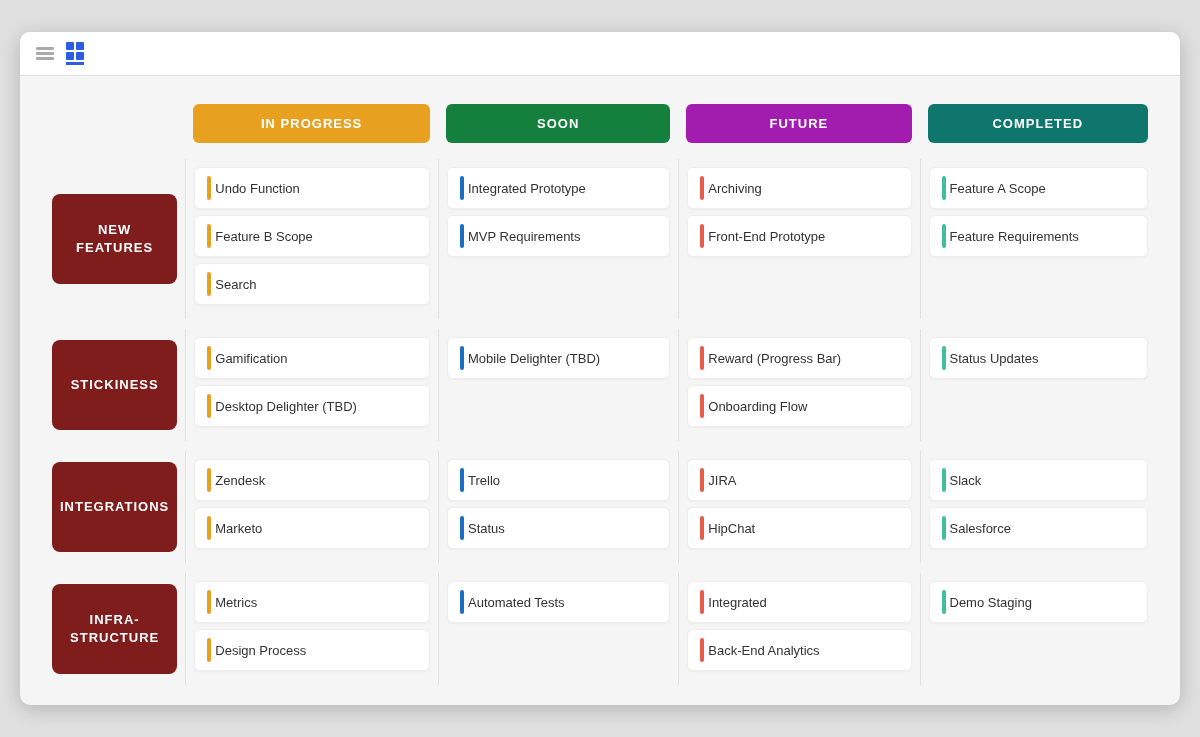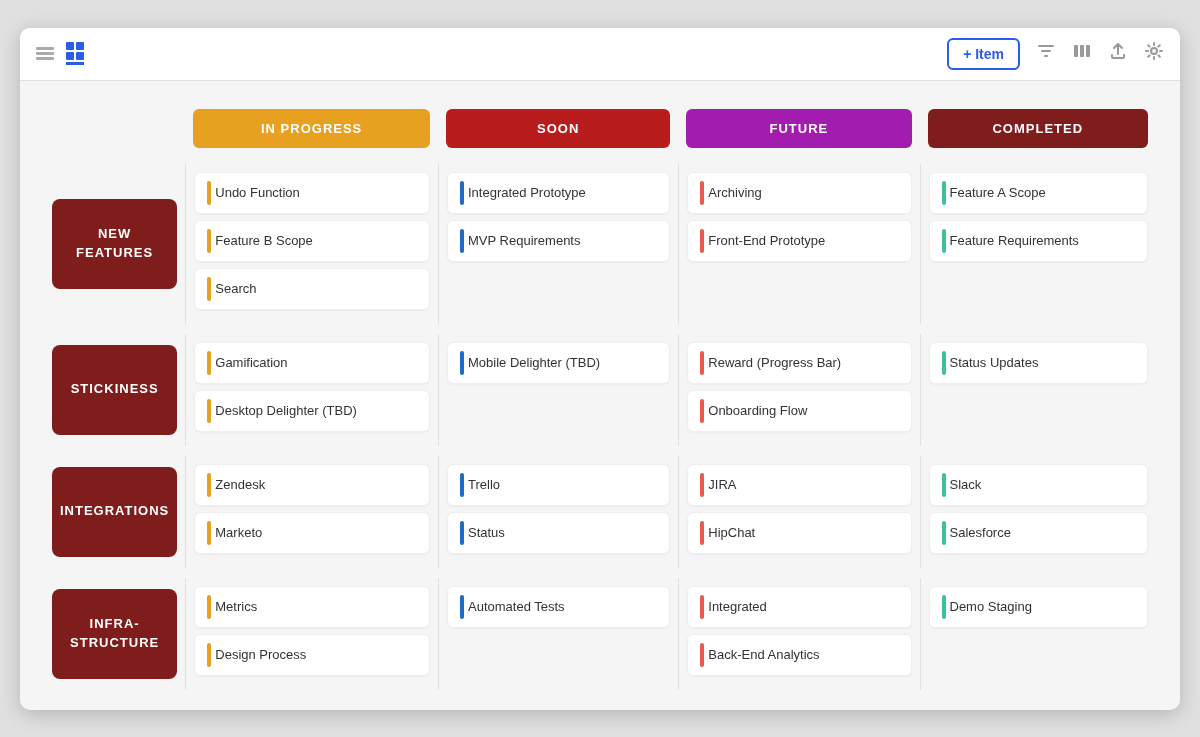--- a/index.html
+++ b/index.html
@@ -106,23 +106,23 @@
       font-size: 13px;
       letter-spacing: 1px;
       border-radius: 6px;
       text-transform: uppercase;
     }
     .col-row-label {
       width: 130px;
       min-width: 130px;
     }
     .col-in-progress { background: #e8a020; }
-    .col-soon { background: #b91c1c; }
+    .col-soon { background: #15803d; }
     .col-future { background: #a21caf; }
-    .col-completed { background: #7f1d1d; }
+    .col-completed { background: #0f766e; }
     .row-label-cell {
       vertical-align: middle;
       padding: 8px;
     }
     .row-label-box {
       background: #7f1d1d;
       color: #fff;
       border-radius: 8px;
       text-align: center;
       font-weight: 700;
@@ -193,46 +193,20 @@
         </div>
       </div>
       <div class="toolbar-icon active">
         <div class="grid-icon">
           <span></span>
             <span></span>
             <span></span>
             <span></span>
         </div>
       </div>
-    </div>
-    <div class="toolbar-right">
-      <button class="add-item-btn">+ Item</button>
-      <span class="toolbar-action-icon">
-        <svg width="20" height="20" viewBox="0 0 20 20" fill="none">
-          <path d="M3 5h14M6 10h8M9 15h2" stroke="#999" stroke-width="2" stroke-linecap="round"></path>
-        </svg>
-      </span>
-      <span class="toolbar-action-icon">
-        <svg width="20" height="20" viewBox="0 0 20 20" fill="none">
-          <rect x="2" y="4" width="4" height="12" rx="1" fill="#999"></rect>
-          <rect x="8" y="4" width="4" height="12" rx="1" fill="#999"></rect>
-          <rect x="14" y="4" width="4" height="12" rx="1" fill="#999"></rect>
-        </svg>
-      </span>
-      <span class="toolbar-action-icon">
-        <svg width="20" height="20" viewBox="0 0 20 20" fill="none">
-          <path d="M10 3v10M6 7l4-4 4 4M4 14v2a1 1 0 001 1h10a1 1 0 001-1v-2" stroke="#999" stroke-width="2" stroke-linecap="round" stroke-linejoin="round"></path>
-        </svg>
-      </span>
-      <span class="toolbar-action-icon">
-        <svg width="20" height="20" viewBox="0 0 20 20" fill="none">
-          <circle cx="10" cy="10" r="3" stroke="#999" stroke-width="2"></circle>
-          <path d="M10 2v2M10 16v2M2 10h2M16 10h2M4.22 4.22l1.42 1.42M14.36 14.36l1.42 1.42M4.22 15.78l1.42-1.42M14.36 5.64l1.42-1.42" stroke="#999" stroke-width="2" stroke-linecap="round"></path>
-        </svg>
-      </span>
     </div>
   </div>
 
   <div class="board-content">
     <table class="board-table">
       <thead>
         <tr class="header-row">
           <th class="col-row-label"></th>
           <th>
             <div class="col-header col-in-progress">IN PROGRESS</div>

